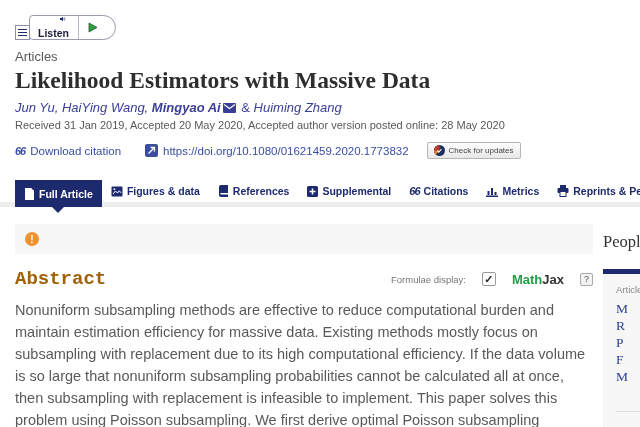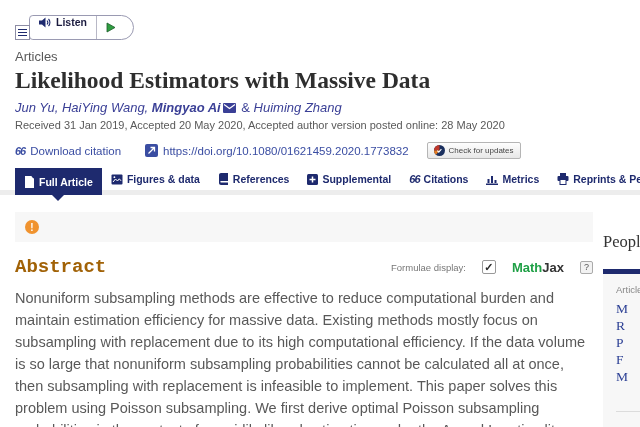--- a/index.html
+++ b/index.html
@@ -8,21 +8,21 @@
   .page { position:relative; width:640px; height:427px; overflow:hidden; padding:14px 0 0 15px; }
 
   
   .listen { display:flex; align-items:flex-end; height:26px; cursor:pointer; }
   .menu-box { width:15px; height:15px; border:1px solid #8d8da5; background:#fff;
     display:flex; flex-direction:column; justify-content:center; gap:2px; padding:3px 2px;
     margin-right:-1px; position:relative; z-index:2; }
   .menu-box .bar { height:2px; background:#1e2a6e; }
   .listen-pill { display:flex; align-items:stretch; height:25px; border:1px solid #9a9ab2;
     border-radius:4px 13px 13px 4px; background:#fff; overflow:hidden; }
-  .seg-listen { display:flex; align-items:flex-start; gap:5px; padding:0 9px 0 8px; }
+  .seg-listen { display:flex; align-items:flex-end; gap:5px; padding:0 9px 0 8px;flex-direction:column; }
   .listen-label { font-size:10.5px; font-weight:bold; color:#1b1b3f; }
   .seg-play { display:flex; align-items:center; border-left:1px solid #b8b8c6; padding:0 8px; }
   .pill-cap { width:9px; }
 
   .section-label { margin-top:9px; font-size:13px; color:#595959; }
 
   .title { font-family:"Liberation Serif", serif; font-weight:bold; font-size:23.5px;
     line-height:26px; color:#2e2e2e; margin-top:3px; }
 
   .authors { margin-top:7px; font-size:13px; color:#3a3f96; }
@@ -34,21 +34,21 @@
 
   .cite-row { margin-top:11px; display:flex; align-items:center; font-size:11.5px; color:#3a4da2; }
   .cite-group { display:flex; align-items:center; gap:5px; cursor:pointer; }
   .quote-ic { font-weight:bold; font-size:11px; letter-spacing:-1px; font-style:italic; }
   .doi-group { margin-left:24px; }
   .check-badge { margin-left:18px; display:flex; align-items:center; gap:4px;
     border:1px solid #b5b5b5; border-radius:2px; background:linear-gradient(#fefefe,#e7e7e7);
     padding:2px 6px; font-size:8px; color:#444; cursor:pointer; }
 
   
-  .tabs { margin-top:9px; position:relative; height:27px; display:flex; align-items:flex-start; }
+  .tabs { margin-top:21px; position:relative; height:27px; display:flex; align-items:flex-start; }
   .tab-strip { position:absolute; left:-15px; bottom:0; width:640px; height:5px; background:#ededed; }
   .tab { position:relative; z-index:1; display:flex; align-items:center; gap:4px;
     padding:0 9px; height:22px; color:#1e2a6e; font-weight:bold; font-size:10.5px;
     cursor:pointer; white-space:nowrap; }
   .tab svg { flex:0 0 auto; }
   .tab.active { height:27px; background:#1e2a6e; color:#fff; }
   .tab.active::after { content:""; position:absolute; left:50%; top:100%; margin-left:-6px;
     border:6px solid transparent; border-top:6px solid #1e2a6e; }
 
   

